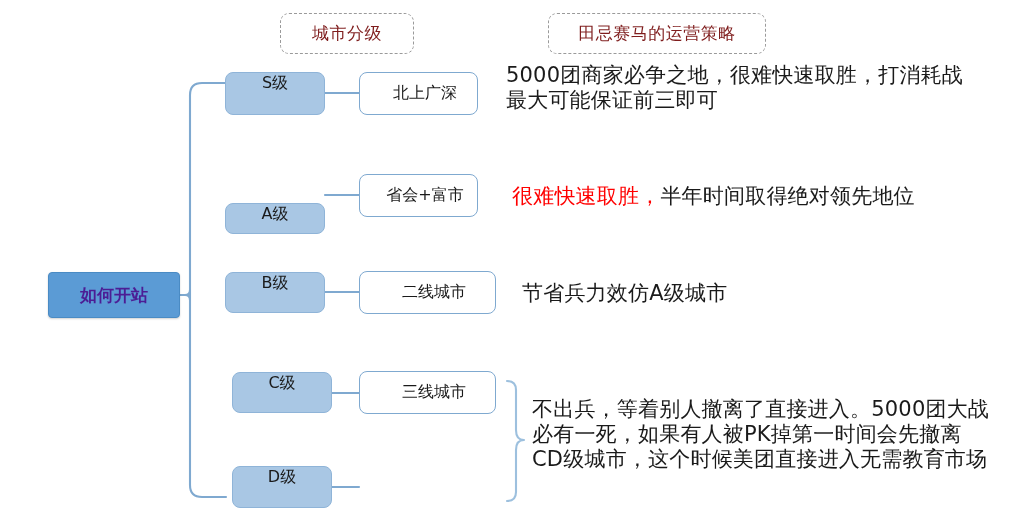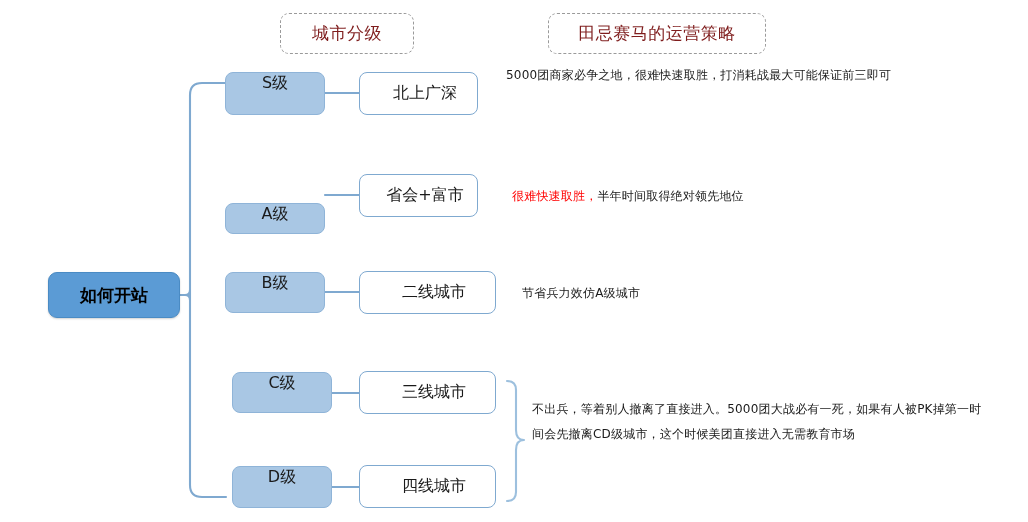--- a/index.html
+++ b/index.html
@@ -39,22 +39,22 @@
     font-size: 17px;
     letter-spacing: 0.5px;
     white-space: nowrap;
   }
   
   .root-node {
     position: absolute;
     box-sizing: border-box;
     background: #5b9bd5;
     border: 1px solid #4a8bc4;
-    border-radius: 9px;
-    color: #000000;
+    border-radius: 4px;
+    color: #4c1d95;
     font-size: 17px;
     font-weight: bold;
     display: flex;
     align-items: center;
     justify-content: center;
     white-space: nowrap;
     box-shadow: 0 1px 2px rgba(0,0,0,0.18);
   }
   
   .grade-node {
@@ -81,21 +81,21 @@
     display: flex;
     align-items: center;
     justify-content: center;
     white-space: nowrap;
     padding-left: 13px;
   }
   
   .desc {
     position: absolute;
     color: #1a1a1a;
-    font-size: 12px;
+    font-size: 21px;
     line-height: 25px;
     letter-spacing: 0.2px;
   }
   .desc .accent {
     color: #ff0000;
   }
 </style>
 </head>
 <body>
 
@@ -169,21 +169,18 @@
   <div class="grade-node" style="left:232px; top:372px; width:100px; height:41px;">
     <span>C级</span>
   </div>
   <div class="city-node" style="left:359px; top:371px; width:137px; height:43px;">
     <span>三线城市</span>
   </div>
 
   <div class="grade-node" style="left:232px; top:466px; width:100px; height:42px;">
     <span>D级</span>
   </div>
-  <div class="city-node" style="left:359px; top:465px; width:137px; height:43px;">
-    <span>四线城市</span>
-  </div>
 
   <div class="desc" style="left:532px; top:397px; width:460px;">
     <span>不出兵，等着别人撤离了直接进入。5000团大战必有一死，如果有人被PK掉第一时间会先撤离CD级城市，这个时候美团直接进入无需教育市场</span>
   </div>
 
 </div>
 
 </body></html>

